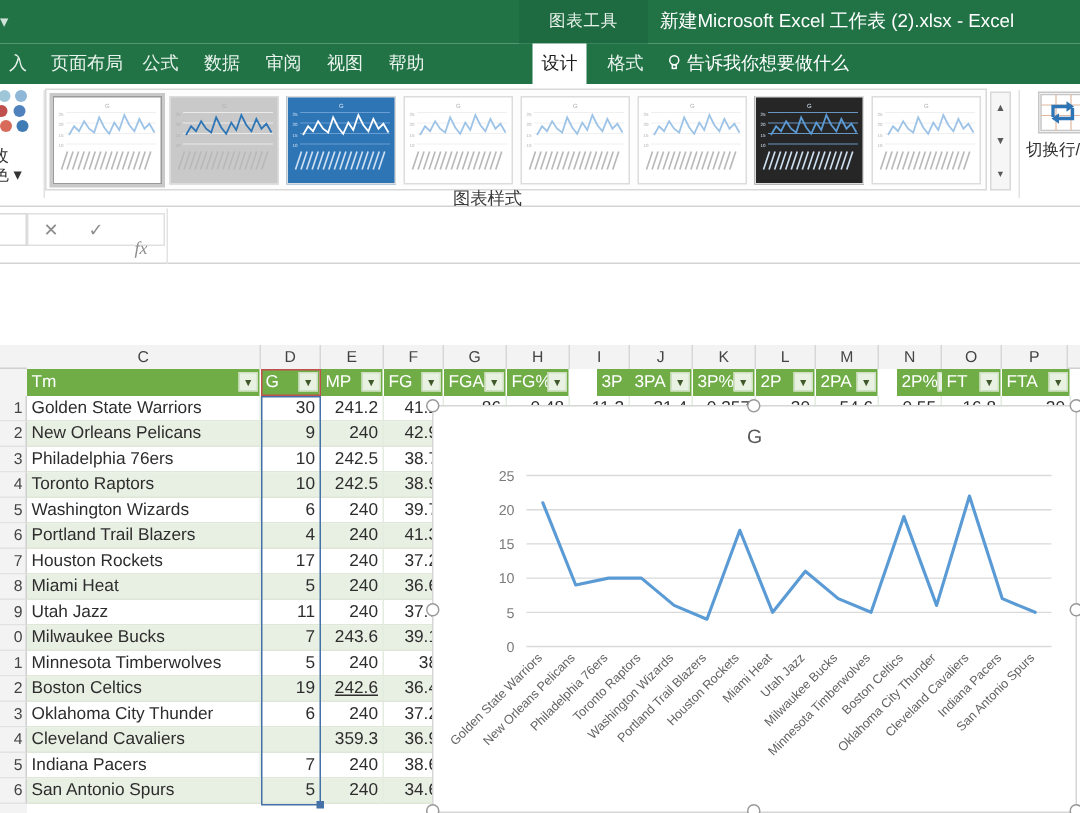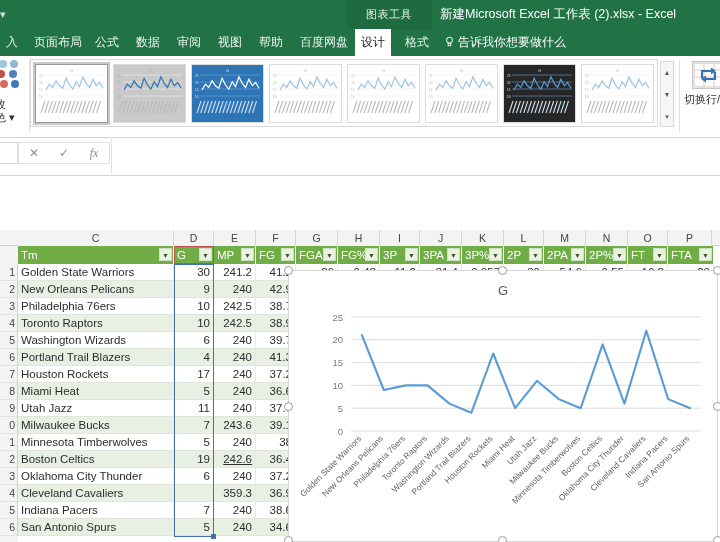--- a/index.html
+++ b/index.html
@@ -248,21 +248,20 @@
         </svg>
       </span><span>告诉我你想要做什么</span>
     </div>
   <div class="tab" style="left: 0px;">入</div>
       <div class="tab" style="left: 28px;">页面布局</div>
       <div class="tab" style="left: 89px;">公式</div>
       <div class="tab" style="left: 130px;">数据</div>
       <div class="tab" style="left: 171px;">审阅</div>
       <div class="tab" style="left: 212px;">视图</div>
       <div class="tab" style="left: 253px;">帮助</div>
-      <div class="tab" style="left: 294px;">百度网盘</div>
       <div class="tab active" style="left: 355px;">设计</div>
       <div class="tab" style="left: 399px;">格式</div>
     </div>
 
   <div class="ribbon-underline"></div>
   <div class="ribbon">
 
     <div class="grp-colors">
       <div class="palette">
 
@@ -523,20 +522,21 @@
               <line x1="64.5" y1="36" x2="60.5" y2="48" stroke="#b9b9b9" stroke-width="1.1"></line>
               <polyline points="10.0,25.0 13.4,19.2 16.7,22.5 20.1,15.8 23.4,20.8 26.8,23.3 30.1,13.3 33.5,20.0 36.8,24.2 40.2,16.7 43.5,21.7 46.9,11.7 50.2,18.3 53.6,22.5 56.9,14.2 60.3,20.8 63.6,17.5 67.0,23.3 " fill="none" stroke="#9dc3e6" stroke-width="1.2"></polyline>
             </svg>
           </div>
         </div>
       <div class="gal-scroll">
         <div class="gal-btn" style="top:0px;">▲</div>
         <div class="gal-btn" style="top:22px;">▼</div>
         <div class="gal-btn" style="top:44px;">▾</div>
       </div>
+      <div class="stylelabel">图表样式</div>
     </div>
     <div class="grp-div" style="left:679px;"></div>
 
     <div class="grp-switch">
       <div class="switch-icon">
         <svg width="32" height="26" viewBox="0 0 32 26">
           <rect x="1" y="1" width="30" height="24" fill="#ffffff" stroke="#c6c6c6"></rect>
           <line x1="1" y1="8" x2="31" y2="8" stroke="#e0b9a0" stroke-width="0.8"></line>
           <line x1="1" y1="15" x2="31" y2="15" stroke="#e0b9a0" stroke-width="0.8"></line>
           <line x1="11" y1="1" x2="11" y2="25" stroke="#e0b9a0" stroke-width="0.8"></line>
@@ -549,21 +549,21 @@
       </div>
       <div class="switch-label">切换行/列</div>
     </div>
   </div>
 
   <div class="fbar">
     <div class="namebox"></div>
     <div class="fbtns">
       <div class="fbtn" style="left:0px;">✕</div>
       <div class="fbtn" style="left:30px;">✓</div>
-      <div class="fbtn fx" style="left:60px;">fx</div>
+      <div class="fbtn fx" style="left:60px;margin-top:12px;">fx</div>
     </div>
     <div class="fbar-sep"></div>
     <div class="finput"></div>
   </div>
 
   <div class="gridarea">
     <div class="colhdr" id="colhdr">
         <div class="colcell" style="left: 18px; width: 156px;">C</div>
         <div class="colcell" style="left: 174px; width: 40px;">D</div>
         <div class="colcell" style="left: 214px; width: 42px;">E</div>
@@ -597,26 +597,26 @@
         <div class="rowcell" style="top: 256px;">5</div>
         <div class="rowcell" style="top: 273px;">6</div>
       </div>
     <div class="tblhdr-row" id="tblhdr">
         <div class="th" style="left: 0px; width: 156px;"><span>Tm</span><span class="filt">▼</span></div>
         <div class="th selected-col" style="left: 156px; width: 40px;"><span>G</span><span class="filt">▼</span></div>
         <div class="th" style="left: 196px; width: 42px;"><span>MP</span><span class="filt">▼</span></div>
         <div class="th" style="left: 238px; width: 40px;"><span>FG</span><span class="filt">▼</span></div>
         <div class="th" style="left: 278px; width: 42px;"><span>FGA</span><span class="filt">▼</span></div>
         <div class="th" style="left: 320px; width: 42px;"><span>FG%</span><span class="filt">▼</span></div>
-        <div class="th" style="left: 362px; width: 40px;"><span>3P</span><span class="filt">▼</span></div>
+        <div class="th" style="left: 380px; width: 40px;"><span>3P</span><span class="filt">▼</span></div>
         <div class="th" style="left: 402px; width: 42px;"><span>3PA</span><span class="filt">▼</span></div>
         <div class="th" style="left: 444px; width: 42px;"><span>3P%</span><span class="filt">▼</span></div>
         <div class="th" style="left: 486px; width: 40px;"><span>2P</span><span class="filt">▼</span></div>
         <div class="th" style="left: 526px; width: 42px;"><span>2PA</span><span class="filt">▼</span></div>
-        <div class="th" style="left: 568px; width: 42px;"><span>2P%</span><span class="filt">▼</span></div>
+        <div class="th" style="left: 580px; width: 42px;"><span>2P%</span><span class="filt">▼</span></div>
         <div class="th" style="left: 610px; width: 40px;"><span>FT</span><span class="filt">▼</span></div>
         <div class="th" style="left: 650px; width: 46px;"><span>FTA</span><span class="filt">▼</span></div>
       </div>
     <div id="tbody">
         <div class="datarow" style="top: 88px;">
           <div class="cell txt band0" style="left: 0px; width: 156px;">Golden State Warriors</div>
           <div class="cell num band0" style="left: 156px; width: 40px;">30</div>
           <div class="cell num band0" style="left: 196px; width: 42px;">241.2</div>
           <div class="cell num band0" style="left: 238px; width: 40px;">41.2</div>
           <div class="cell num band0" style="left: 278px; width: 42px;">86</div>

